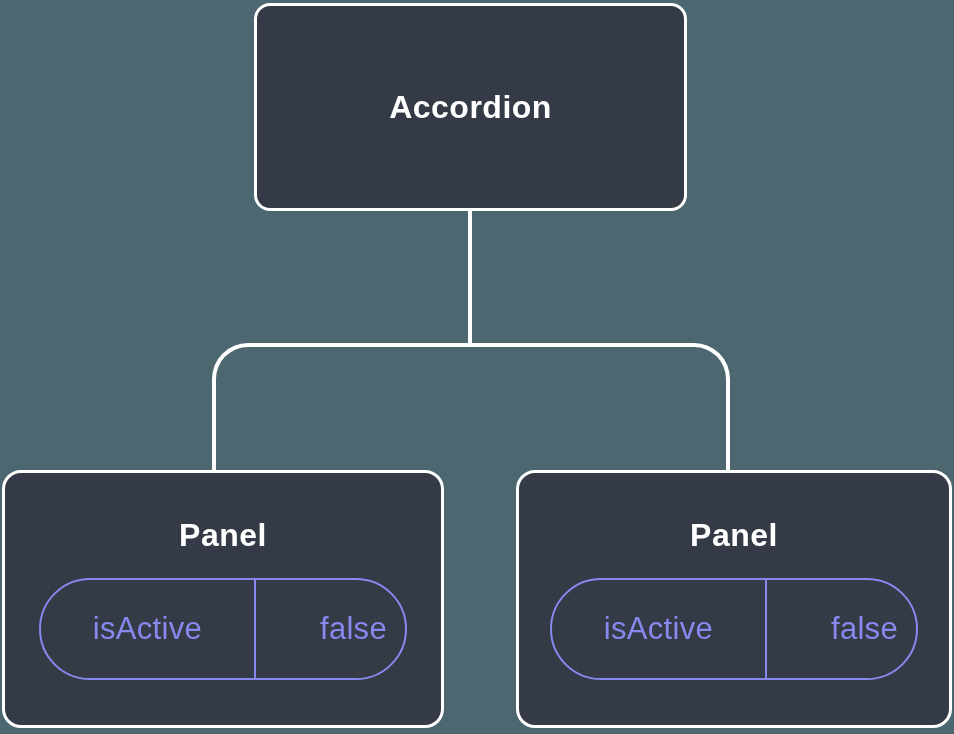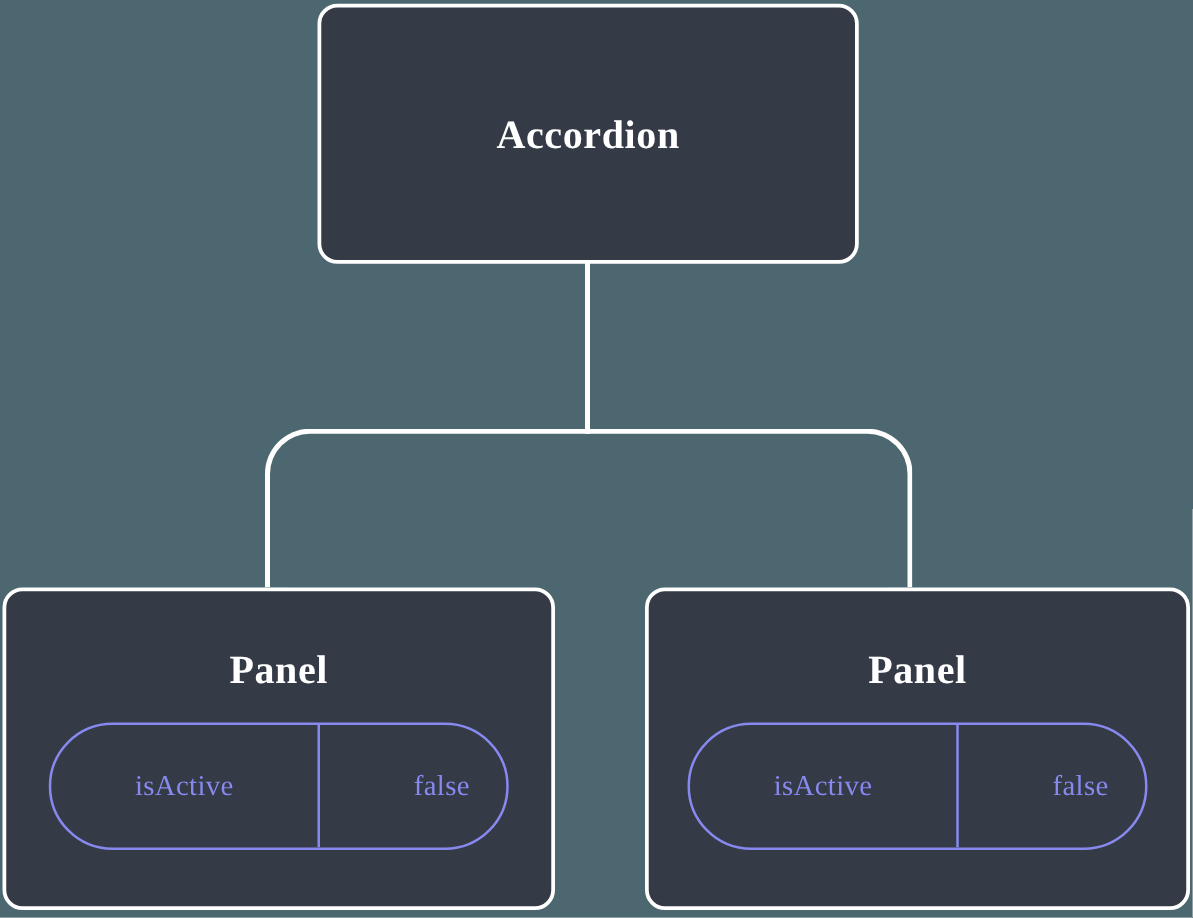--- a/index.html
+++ b/index.html
@@ -3,21 +3,21 @@
 <meta charset="utf-8">
 <style>
   :root {
     --background: #4d6770;
     --node-fill: #343a46;
     --node-border: #ffffff;
     --connector: #ffffff;
     --state-accent: #8789ee;
     --title-text: #ffffff;
   }
-  * { margin: 0; padding: 0; box-sizing: border-box; font-family: Liberation Serif, serif; }
+  * { margin: 0; padding: 0; box-sizing: border-box; }
   html, body {
     font-family: "Liberation Sans", "DejaVu Sans", sans-serif;
   }
   .canvas {
     position: relative;
     width: 954px;
     height: 734px;
     background: var(--background);
     overflow: hidden;
   }
@@ -55,20 +55,21 @@
     border-right: 4px solid var(--connector);
     border-radius: 36px 36px 0 0;
     background: transparent;
   }
   .panel-node {
     top: 470px;
     width: 442px; height: 258px;
     display: flex;
     flex-direction: column;
     align-items: center;
+    border-radius: 19px;
   }
   .panel-left  { left: 2px; }
   .panel-right { left: 516px; width: 436px; }
   .panel-node .node-title {
     margin-top: 44px;
   }
   .state-pill {
     margin-top: 24px;
     width: 368px;
     height: 102px;
@@ -76,21 +77,21 @@
     border-radius: 60px;
     display: flex;
     align-items: stretch;
     overflow: hidden;
   }
   .state-cell {
     display: flex;
     align-items: center;
     justify-content: center;
     color: var(--state-accent);
-    font-size: 23px;
+    font-size: 31px;
     font-weight: 400;
     letter-spacing: 0.3px;
   }
   .state-name-cell  { width: 58.5%; }
   .state-value-cell {
     width: 41.5%;
     border-left: 2px solid var(--state-accent);
     padding-left: 46px;
   }
 </style>

